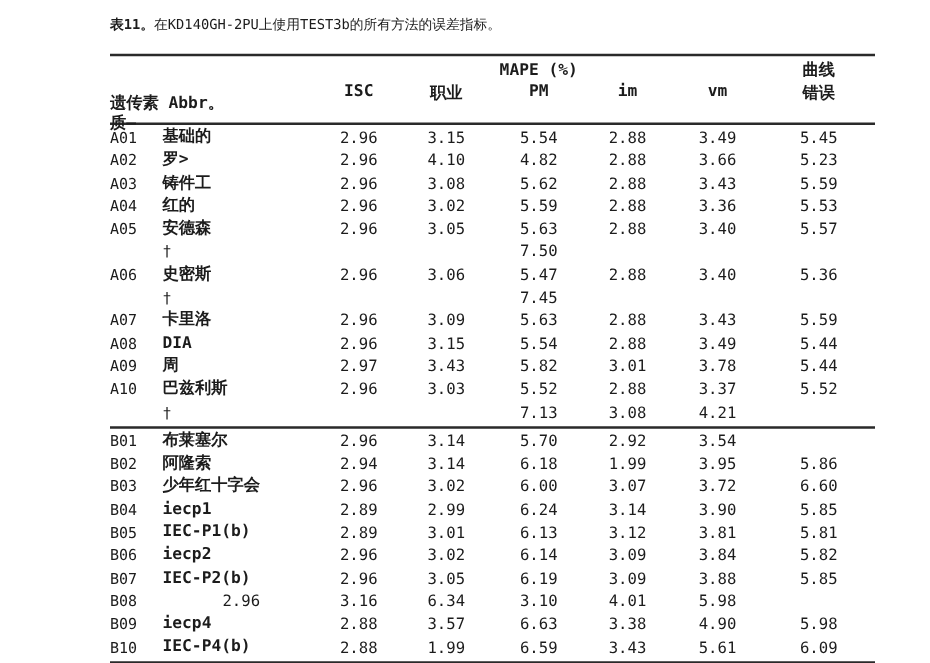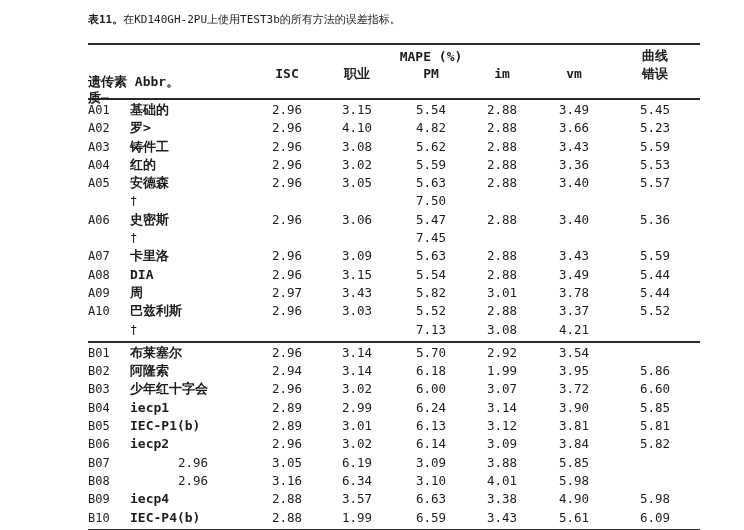--- a/index.html
+++ b/index.html
@@ -512,20 +512,23 @@
           <div>3.84</div>
         </div>
         <div class="cell col-curve">
           <div>5.82</div>
         </div>
       </div>
       <div class="row">
         <div class="cell col-id">
           <div>B07</div>
         </div>
+        <div class="cell col-name">
+          <div>IEC-P2(b)</div>
+        </div>
         <div class="cell col-isc">
           <div>2.96</div>
         </div>
         <div class="cell col-occ">
           <div>3.05</div>
         </div>
         <div class="cell col-pm">
           <div>6.19</div>
         </div>
         <div class="cell col-im">

